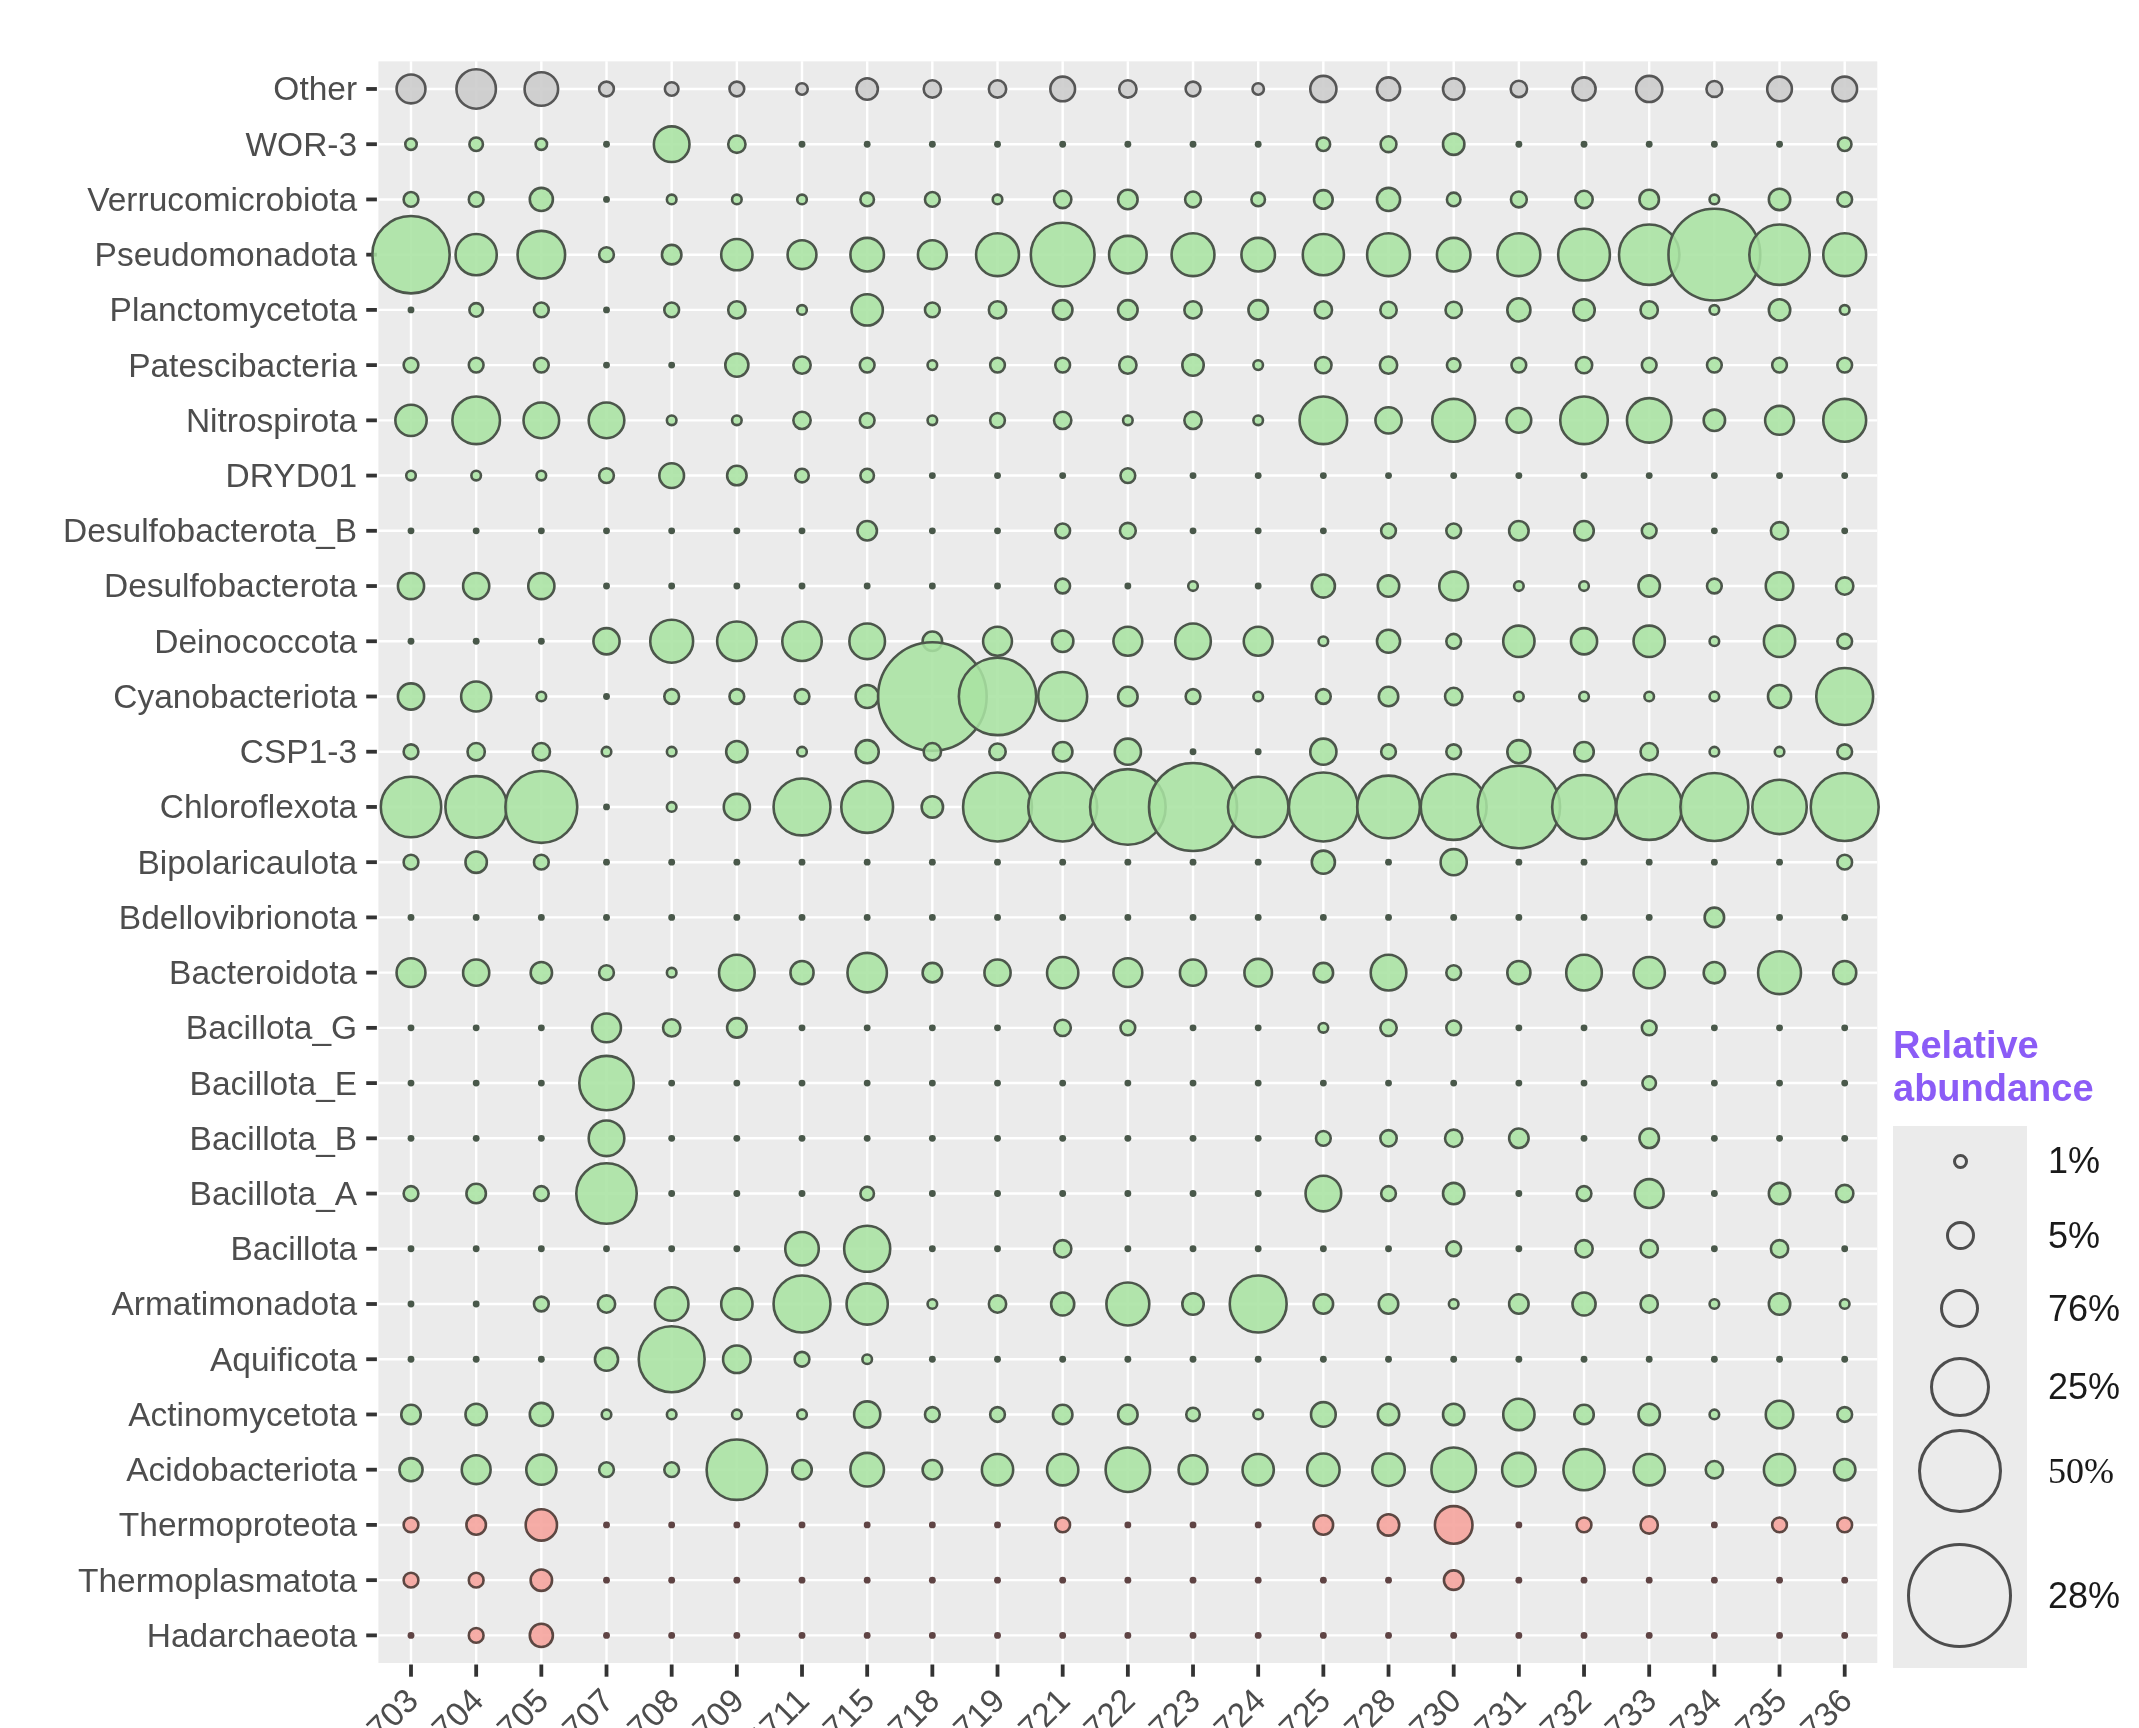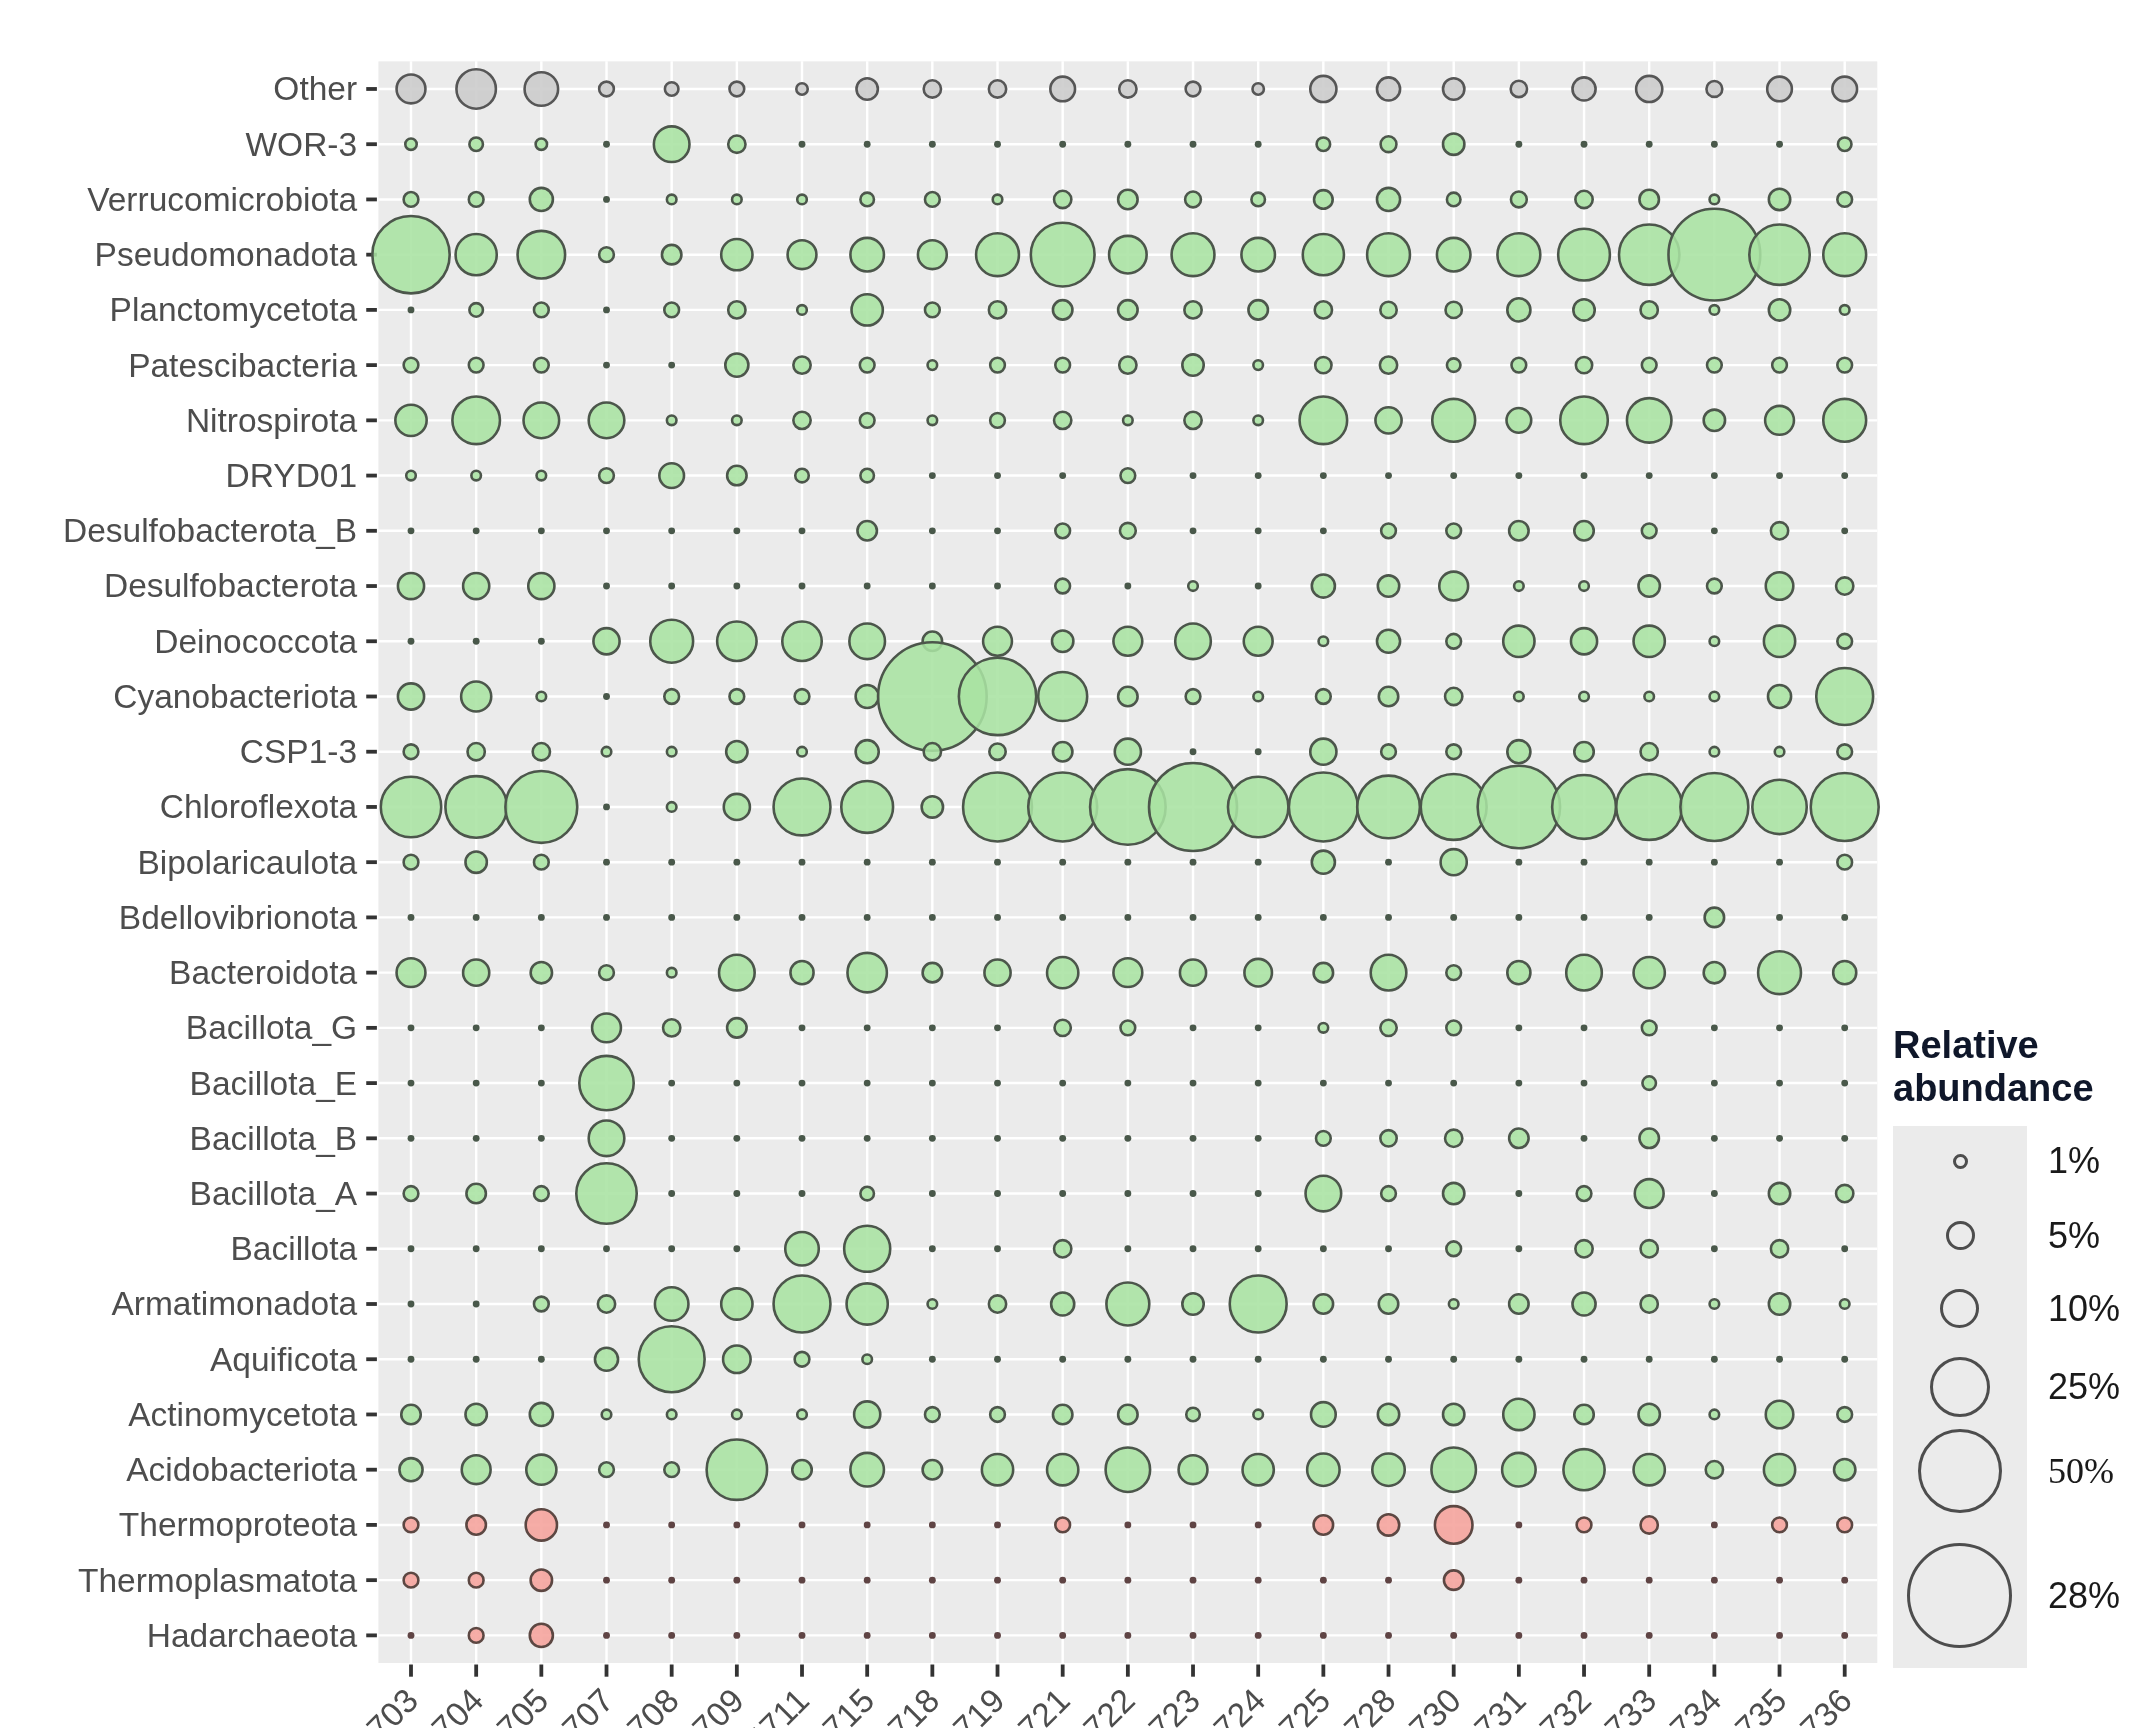--- a/index.html
+++ b/index.html
@@ -1,20 +1,20 @@
 <!DOCTYPE html>
 <html style="font-size:12px"><head>
 <meta charset="utf-8">
 <style>
   html,body{margin:0;padding:0;background:#ffffff;}
   .canvas{position:relative;width:2140px;height:1728px;background:#ffffff;overflow:hidden;
           font-family:"Liberation Sans","DejaVu Sans",sans-serif;margin-top:37px;}
   #chart{position:absolute;left:0;top:0;}
   .legend{position:absolute;left:1893px;top:987px;width:247px;}
-  .legend-title{font-size:38px;font-weight:bold;color:#0f172a;line-height:1.12;margin:0 0 16.7px 0;}
+  .legend-title{font-size:38px;font-weight:bold;color:#8b5cf6;line-height:1.12;margin:0 0 16.7px 0;}
   .legend-body{position:relative;height:542px;}
   .legend-keys{position:absolute;left:0;top:0;width:134px;height:542px;background:#ebebeb;}
   .legend-key-circle{position:absolute;border:3px solid #4d4d4d;border-radius:50%;
                      background:transparent;box-sizing:border-box;}
   .legend-label{position:absolute;left:155px;font-size:36px;color:#1a1a1a;transform:translateY(-50%);}
 </style>
 </head>
 <body>
 
 <div class="canvas">
@@ -862,21 +862,21 @@
           <div class="legend-key-circle" style="width: 14.8px; height: 14.8px; left: 60px; top: 28px;"></div>
           <div class="legend-key-circle" style="width: 29px; height: 29px; left: 53px; top: 95px;"></div>
           <div class="legend-key-circle" style="width: 39px; height: 39px; left: 47px; top: 163px;"></div>
           <div class="legend-key-circle" style="width: 60px; height: 60px; left: 37px; top: 231px;"></div>
           <div class="legend-key-circle" style="width: 84px; height: 84px; left: 25px; top: 303px;"></div>
           <div class="legend-key-circle" style="width: 105px; height: 105px; left: 14.2px; top: 417px;"></div>
         </div>
       <div id="legend-labels">
           <div class="legend-label" style="top: 35px;">1%</div>
           <div class="legend-label" style="top: 110px;">5%</div>
-          <div class="legend-label" style="top: 183px;">10%</div>
+          <div class="legend-label" style="top: 183px;">76%</div>
           <div class="legend-label" style="top: 261px; text-align: right;">25%</div>
           <div class="legend-label" style="top: 345px; font-family: Liberation Serif, serif;">50%</div>
           <div class="legend-label" style="top: 470px;">28%</div>
         </div>
     </div>
   </div>
 </div>
 
 
 </body></html>

